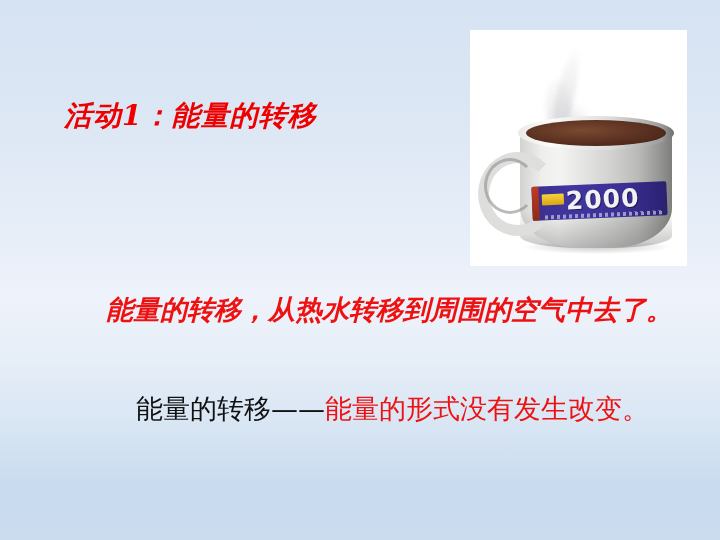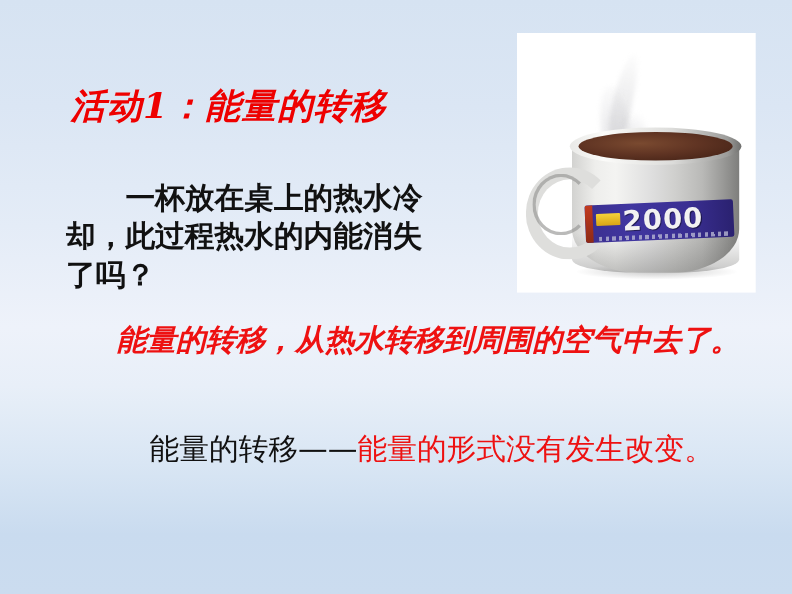--- a/index.html
+++ b/index.html
@@ -25,22 +25,22 @@
         #d9e6f4 78%,
         #c9dbef 90%,
         #cbdcef 100%);
     overflow: hidden;
   }
 
   
   #title {
     position: absolute;
     left: 64px;
-    top: 76px;
-    font-size: 32px;
+    top: 96px;
+    font-size: 28px;
     line-height: 40px;
     font-weight: bold;
     font-style: italic;
     color: #ee0000;
     letter-spacing: 1px;
     white-space: nowrap;
     font-family: "DejaVu Serif", "Liberation Serif", serif;
   }
 
   
@@ -259,21 +259,20 @@
     background: radial-gradient(ellipse at 50% 50%, rgba(80,80,80,0.30), rgba(255,255,255,0) 72%);
   }
 </style>
 </head>
 <body>
 
 <div id="slide">
 
   <div id="title">活动1：能量的转移</div>
 
-  <div id="question">一杯放在桌上的热水冷却，此过程热水的内能消失了吗？</div>
 
   <div id="answer">能量的转移，从热水转移到周围的空气中去了。</div>
 
   <div id="conclusion">
     <span class="black-part">能量的转移——</span><span class="red-part">能量的形式没有发生改变。</span>
   </div>
 
   <div id="photo">
     <div class="steam">
       <div class="steam-a"></div>

